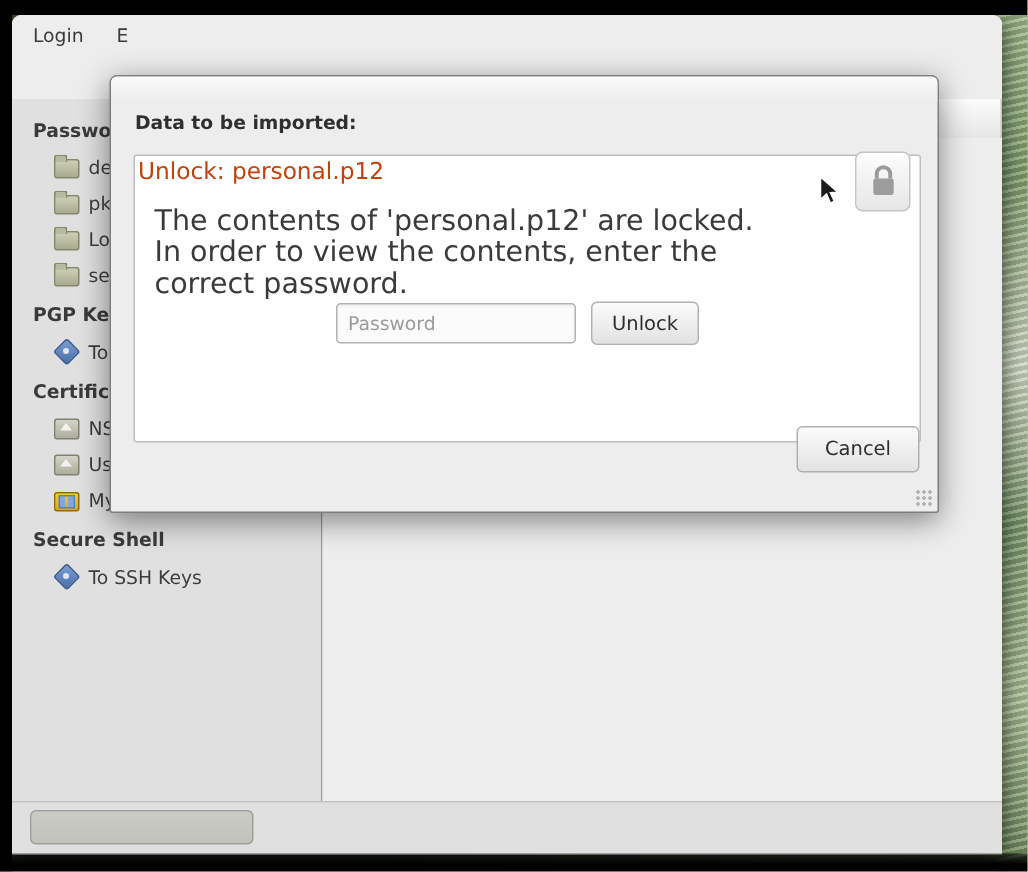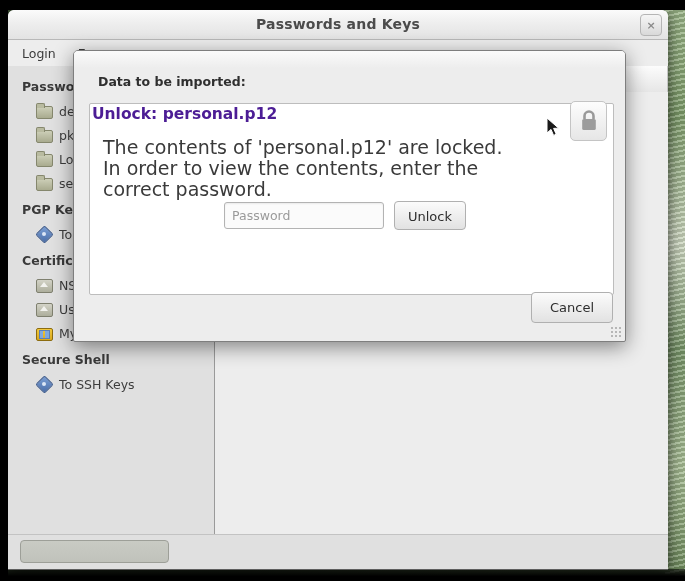--- a/index.html
+++ b/index.html
@@ -184,32 +184,32 @@
     box-shadow: 0 5px 20px rgba(0,0,0,.45);
     overflow: hidden;
   }
   #dlg-topstrip {
     height: 17px;
     background: linear-gradient(180deg,#fbfbfb,#ededed);
     border-bottom: none;
   }
   #dlg-label {
     font-size: 12.5px; font-weight: bold; color: #2f2f2f;
-    padding: 6px 0 0 24px;
+    padding: 6px 0 0 16px;
   }
   #dlg-inner {
     position: absolute; left: 15px; top: 52px;
     width: 525px; height: 192px;
     background: #ffffff;
     border: 1px solid #bdbdbd;
     border-radius: 2px;
   }
   #unlock-title {
     position: absolute; left: 18px; top: 54px;
-    font-size: 15.5px; font-weight: bold; color: #4c1d95;
+    font-size: 15.5px; font-weight: normal; color: #c2410c;
   }
   #unlock-desc {
     position: absolute; left: 29px; top: 86px; width: 420px;
     font-size: 19px; color: #3a3a3a; line-height: 21px;
   }
   #lock-btn {
     position: absolute; right: 18px; top: 50px;
     width: 37px; height: 40px;
     border: 1px solid #c4c4c4;
     border-radius: 5px;
@@ -242,21 +242,21 @@
     font-family: "DejaVu Sans", sans-serif;
     cursor: pointer;
   }
   .btn.disabled {
     color: #a9a9a9;
     background: linear-gradient(180deg,#f2f2f2,#ebebeb);
     border-color: #cfcfcf;
     cursor: default;
   }
   #dlg-actions {
-    position: absolute; right: 12px; bottom: 18px;
+    position: absolute; right: 12px; bottom: 26px;
     display: flex; gap: 4px;
   }
   #dlg-actions .btn { min-width: 82px; height: 31px; }
   #resize-grip {
     position: absolute; right: 3px; bottom: 3px;
     width: 12px; height: 12px;
     background-image:
       radial-gradient(#b4b4b4 42%, transparent 45%),
       radial-gradient(#b4b4b4 42%, transparent 45%);
     background-size: 4px 4px;
@@ -269,24 +269,20 @@
 </head>
 <body>
 
 <div id="desktop">
   <div id="wall-strip"></div>
   <div id="frame-top"></div>
   <div id="frame-left"></div>
 
   <div id="window">
 
-    <div id="titlebar">
-      <div id="title-text">Passwords and Keys</div>
-      <div id="close-btn">×</div>
-    </div>
 
     <div id="menubar">
       <span class="mi">Login</span>
       <span class="mi">E</span>
     </div>
 
     <div id="body-area">
       <div id="sidebar">
 
         <div class="side-head">Passwords</div>

